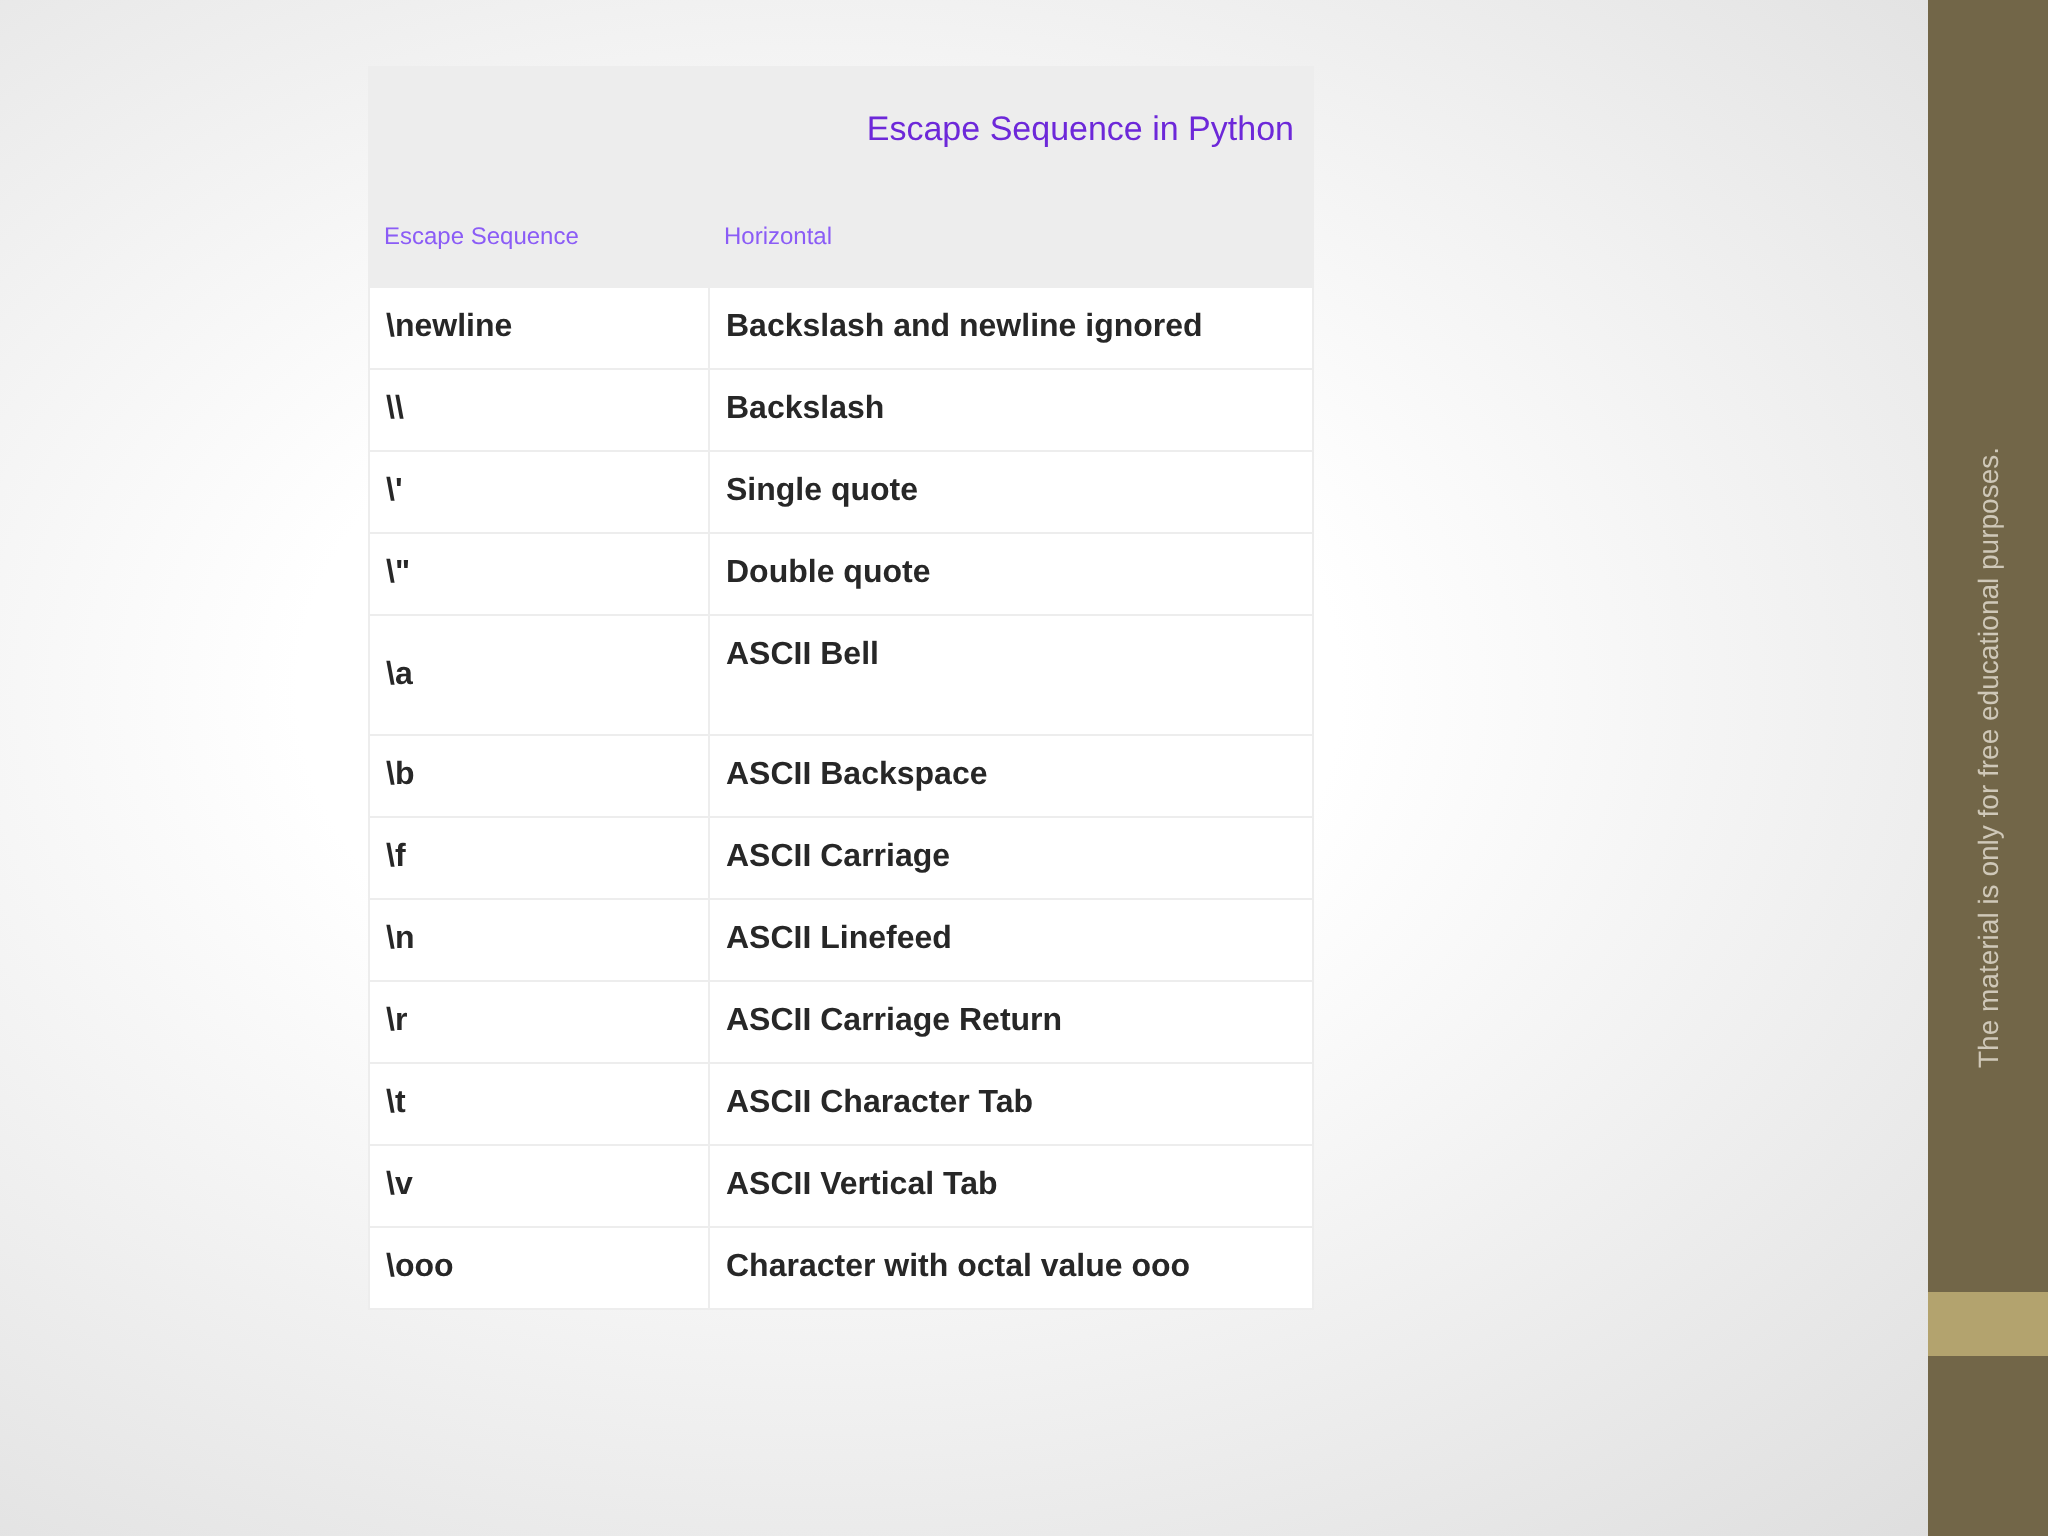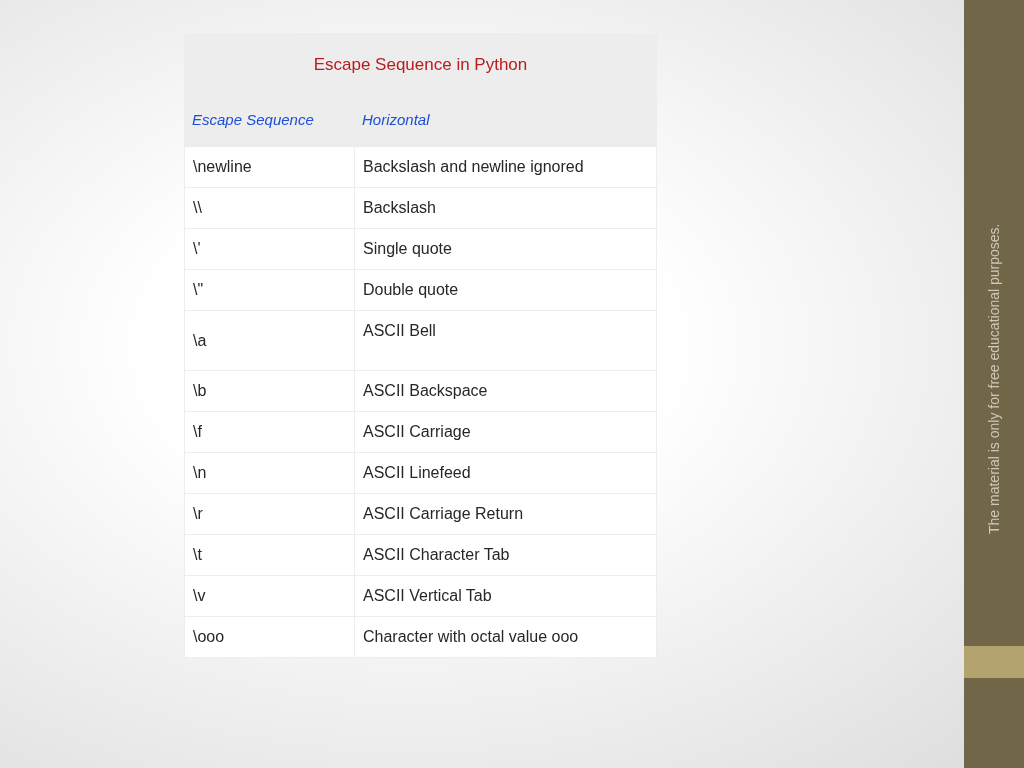--- a/index.html
+++ b/index.html
@@ -44,41 +44,41 @@
     margin-right: -130px;
   }
   .content {
     position: absolute;
     left: 184px;
     top: 33px;
     width: 473px;
   }
   .title-cell {
     background: #ededed;
-    text-align: center;
+    text-align: right;
     padding: 22px 10px 22px 10px;
     font-size: 17px;
-    color: #b91c1c;
+    color: #6d28d9;
   }
   .header-row {
     display: flex;
     background: #ededed;
   }
   .header-row .th {
     padding: 14px 8px 18px 8px;
-    font-size: 15px;
-    color: #1d4ed8;
-    font-style: italic;
+    font-size: 12px;
+    color: #8b5cf6;
   }
   .th.col1 { width: 170px; }
   .th.col2 { flex: 1; }
   table {
     border-collapse: collapse;
     width: 100%;
     background: #ffffff;
+    font-weight: bold;
   }
   td {
     border: 1px solid #ededed;
     padding: 11px 8px;
     font-size: 16px;
     color: #272727;
     vertical-align: middle;
   }
   td.col1 { width: 170px; }
   .tall td { height: 60px; }

